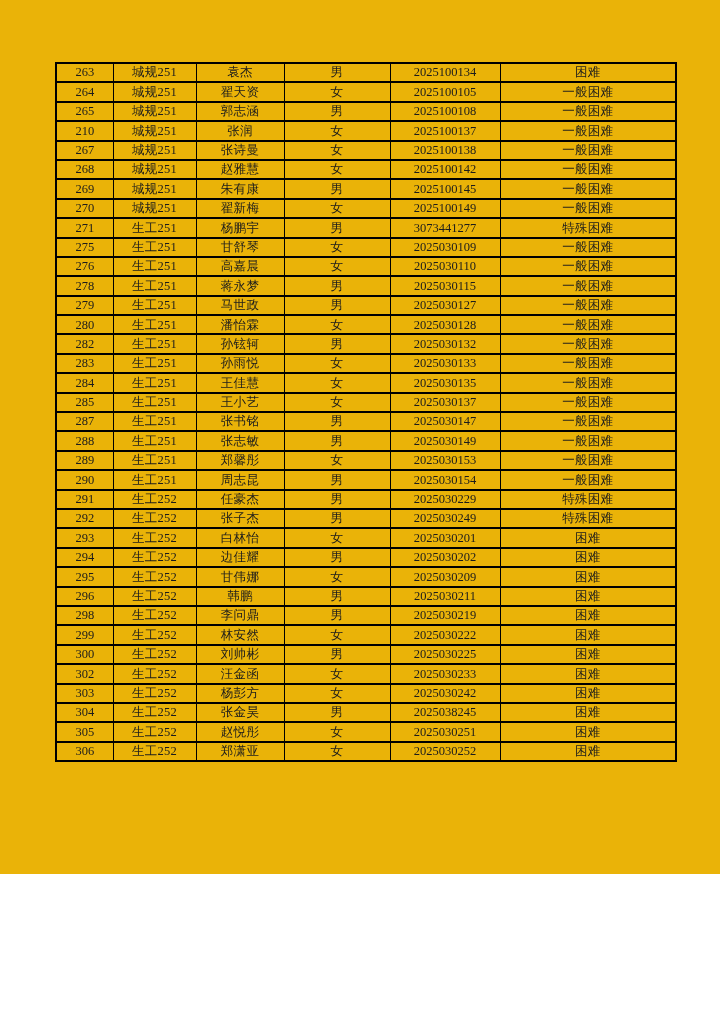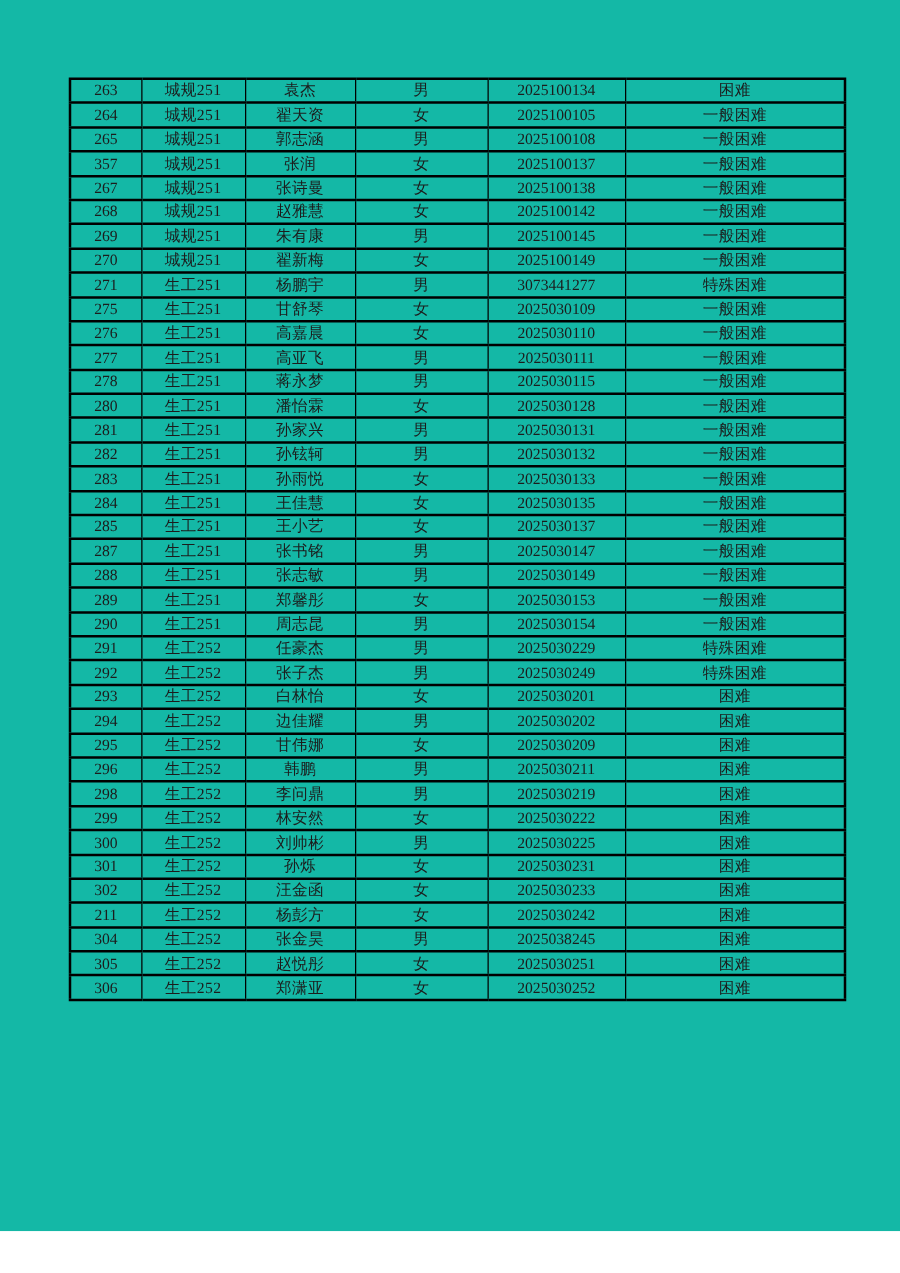--- a/index.html
+++ b/index.html
@@ -3,22 +3,22 @@
 <meta charset="utf-8">
 <style>
   html, body {
     margin: 0;
     padding: 0;
     background: #ffffff;
   }
   .page {
     position: relative;
     width: 720px;
-    height: 985px;
-    background: #14b8a6;
+    height: 874px;
+    background: #eab308;
     overflow: hidden;
     font-family: "Liberation Serif", "DejaVu Serif", serif;
   }
   table.roster {
     position: absolute;
     left: 55px;
     top: 62px;
     width: 620px;
     border-collapse: collapse;
     table-layout: fixed;
@@ -76,21 +76,21 @@
         </tr>
         <tr>
           <td class="num">265</td>
           <td>城规251</td>
           <td>郭志涵</td>
           <td>男</td>
           <td class="num">2025100108</td>
           <td>一般困难</td>
         </tr>
         <tr>
-          <td class="num">357</td>
+          <td class="num">210</td>
           <td>城规251</td>
           <td>张润</td>
           <td>女</td>
           <td class="num">2025100137</td>
           <td>一般困难</td>
         </tr>
         <tr>
           <td class="num">267</td>
           <td>城规251</td>
           <td>张诗曼</td>
@@ -140,49 +140,41 @@
         </tr>
         <tr>
           <td class="num">276</td>
           <td>生工251</td>
           <td>高嘉晨</td>
           <td>女</td>
           <td class="num">2025030110</td>
           <td>一般困难</td>
         </tr>
         <tr>
-          <td class="num">277</td>
-          <td>生工251</td>
-          <td>高亚飞</td>
-          <td>男</td>
-          <td class="num">2025030111</td>
-          <td>一般困难</td>
-        </tr>
-        <tr>
           <td class="num">278</td>
           <td>生工251</td>
           <td>蒋永梦</td>
           <td>男</td>
           <td class="num">2025030115</td>
           <td>一般困难</td>
         </tr>
         <tr>
+          <td class="num">279</td>
+          <td>生工251</td>
+          <td>马世政</td>
+          <td>男</td>
+          <td class="num">2025030127</td>
+          <td>一般困难</td>
+        </tr>
+        <tr>
           <td class="num">280</td>
           <td>生工251</td>
           <td>潘怡霖</td>
           <td>女</td>
           <td class="num">2025030128</td>
-          <td>一般困难</td>
-        </tr>
-        <tr>
-          <td class="num">281</td>
-          <td>生工251</td>
-          <td>孙家兴</td>
-          <td>男</td>
-          <td class="num">2025030131</td>
           <td>一般困难</td>
         </tr>
         <tr>
           <td class="num">282</td>
           <td>生工251</td>
           <td>孙铉轲</td>
           <td>男</td>
           <td class="num">2025030132</td>
           <td>一般困难</td>
         </tr>
@@ -308,37 +300,29 @@
         </tr>
         <tr>
           <td class="num">300</td>
           <td>生工252</td>
           <td>刘帅彬</td>
           <td>男</td>
           <td class="num">2025030225</td>
           <td>困难</td>
         </tr>
         <tr>
-          <td class="num">301</td>
-          <td>生工252</td>
-          <td>孙烁</td>
-          <td>女</td>
-          <td class="num">2025030231</td>
-          <td>困难</td>
-        </tr>
-        <tr>
           <td class="num">302</td>
           <td>生工252</td>
           <td>汪金函</td>
           <td>女</td>
           <td class="num">2025030233</td>
           <td>困难</td>
         </tr>
         <tr>
-          <td class="num">211</td>
+          <td class="num">303</td>
           <td>生工252</td>
           <td>杨彭方</td>
           <td>女</td>
           <td class="num">2025030242</td>
           <td>困难</td>
         </tr>
         <tr>
           <td class="num">304</td>
           <td>生工252</td>
           <td>张金昊</td>

